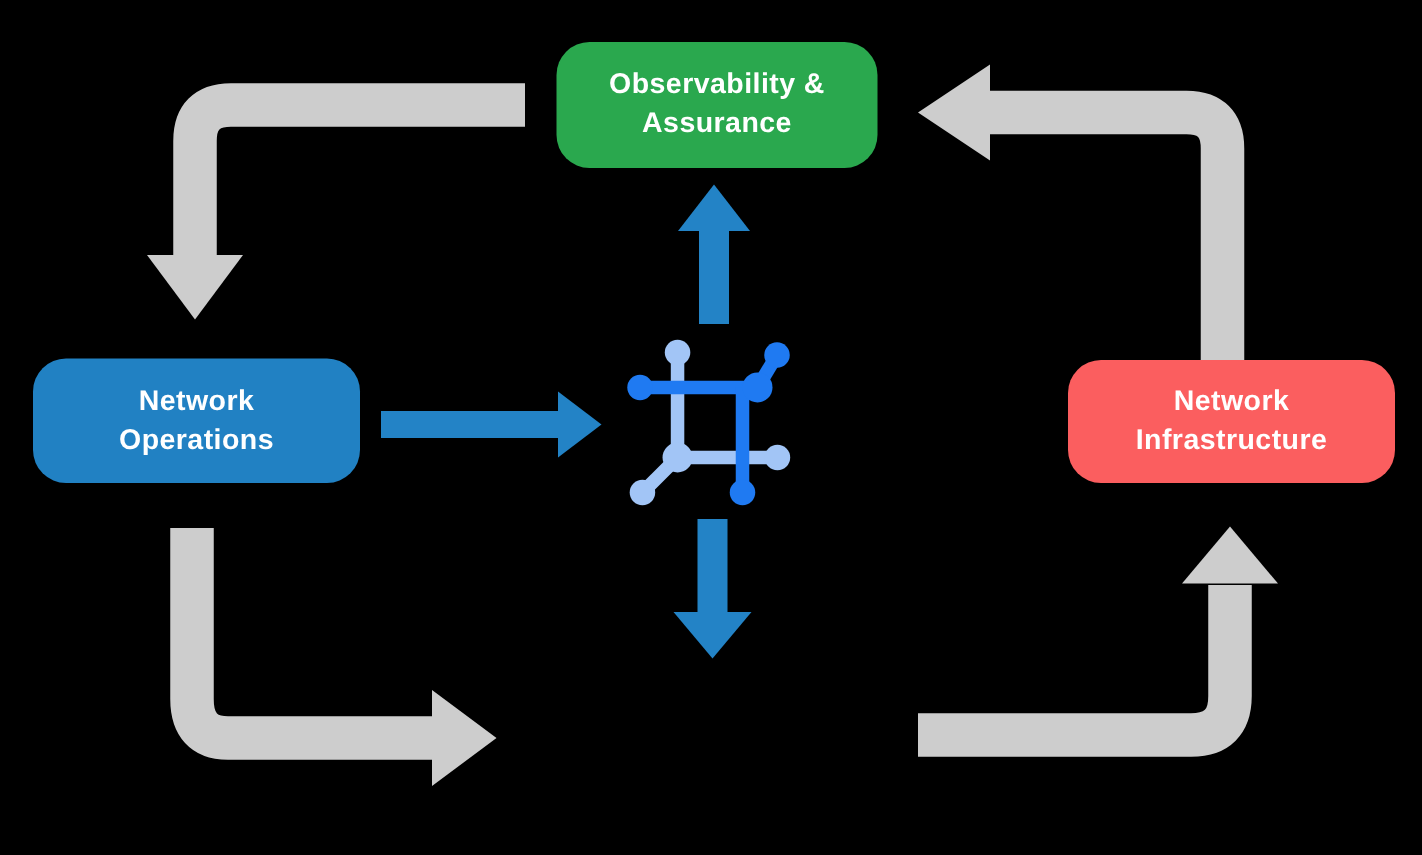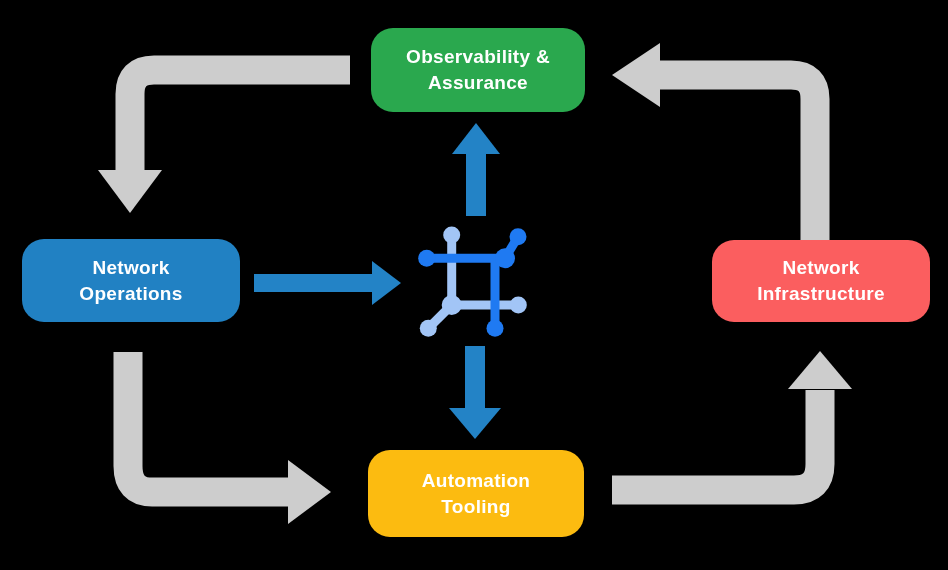--- a/index.html
+++ b/index.html
@@ -104,18 +104,14 @@
   <div class="node node-ops" style="background: rgb(33, 129, 195);">
     <span class="node-label">Network
 Operations</span>
   </div>
 
   <div class="node node-infra" style="background: rgb(251, 94, 95);">
     <span class="node-label">Network
 Infrastructure</span>
   </div>
 
-  <div class="node node-tool" style="background: rgb(252, 187, 16);">
-    <span class="node-label">Automation
-Tooling</span>
-  </div>
 
 </div>
 
 </body></html>

